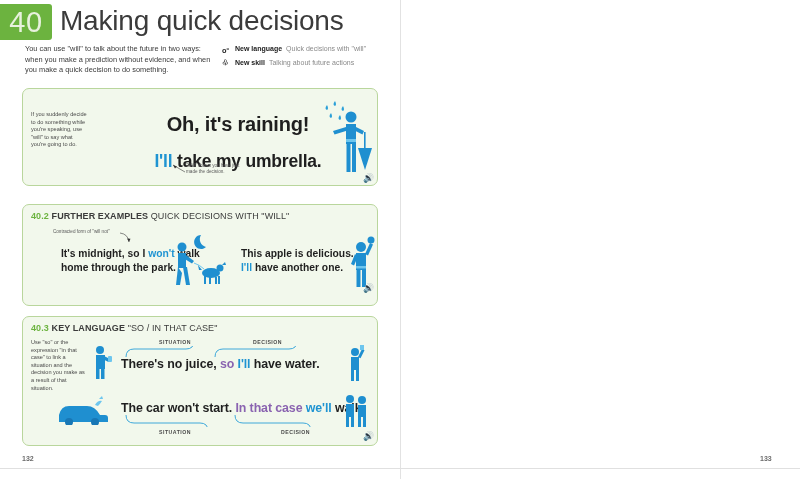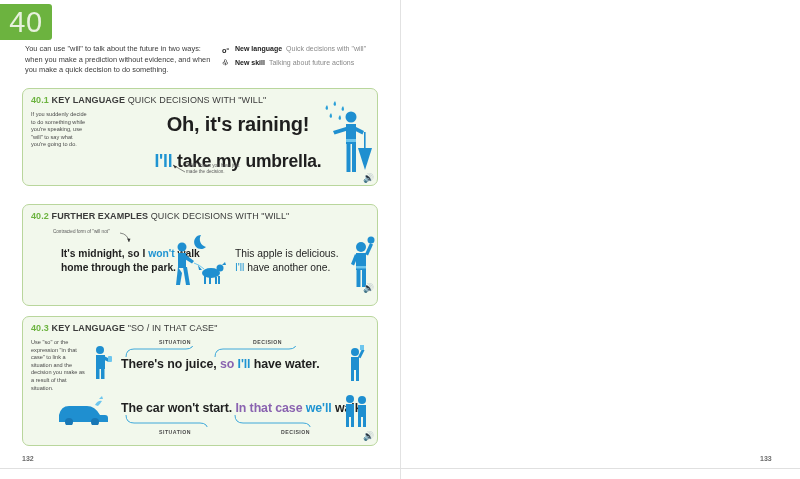--- a/index.html
+++ b/index.html
@@ -34,62 +34,58 @@
   .ex1-main{position:absolute;left:120px;top:24px;width:190px;text-align:center;}
   .ex1-l1{font-size:20px;font-weight:bold;color:#1f1f1f;letter-spacing:-.2px;}
   .ex1-l2{font-size:17.5px;font-weight:bold;color:#1f1f1f;letter-spacing:-.2px;margin-top:15px;}
   .blue{color:#1f94d2;}
   .purple{color:#8a63b0;margin-top:32px;}
   .callout{position:absolute;font-size:4.6px;line-height:6px;color:#5a5a5a;}
 
   
   #p402{left:22px;top:204px;width:356px;height:102px;}
   .ex2-a{position:absolute;left:38px;top:42px;width:140px;font-size:10.3px;font-weight:bold;line-height:14px;color:#1f1f1f;}
-  .ex2-b{position:absolute;left:212px;top:42px;width:140px;font-size:10.3px;font-weight:normal;line-height:14px;color:#1f1f1f;}
+  .ex2-b{position:absolute;left:218px;top:42px;width:140px;font-size:10.3px;font-weight:bold;line-height:14px;color:#1f1f1f;}
 
   
   #p403{left:22px;top:316px;width:356px;height:130px;}
   .lbl{position:absolute;font-size:5.2px;font-weight:bold;letter-spacing:.5px;color:#4a4a4a;}
   .sent3{position:absolute;font-size:12.4px;font-weight:bold;color:#1f1f1f;letter-spacing:-.1px;white-space:nowrap;}
 
   .pageno{position:absolute;top:455px;font-size:7px;color:#6b6b6b;font-weight:bold;}
   .rule{position:absolute;left:0;top:468px;width:800px;height:1px;background:#e0e0e0;}
 </style>
 </head>
 <body>
 
 <div class="page">
   <div class="spine"></div>
 
   <div class="leaf left">
 
     <div class="unit-tab"></div>
     <div class="unit-num">40</div>
+    <div class="unit-title">Making quick decisions</div>
 
     <div class="intro">You can use "will" to talk about the future in two ways: when you make a prediction without evidence, and when you make a quick decision to do something.</div>
 
     <div class="keybox">
       <div class="keyrow">
         <span class="kicon">o<sup style="font-size:4px">o</sup></span>
         <span class="klabel">New language</span>
         <span class="kdesc">Quick decisions with "will"</span>
       </div>
       <div class="keyrow">
         <span class="kicon">♧</span>
         <span class="klabel">New skill</span>
         <span class="kdesc">Talking about future actions</span>
       </div>
     </div>
 
     <div class="panel" id="p401">
-      <div class="ptitle" style="left:8px;top:6px;">
-        <span class="pnum">40.1</span>
-        <span>KEY LANGUAGE</span>
-        <span class="light">QUICK DECISIONS WITH "WILL"</span>
-      </div>
       <div class="side-note" style="left:8px;top:22px;width:58px;">If you suddenly decide to do something while you're speaking, use "will" to say what you're going to do.</div>
 
       <div class="ex1-main">
         <div class="ex1-l1">Oh, it's raining!</div>
         <div class="ex1-l2">
           <span class="blue">I'll</span>
           <span>take my umbrella.</span>
         </div>
       </div>
 

